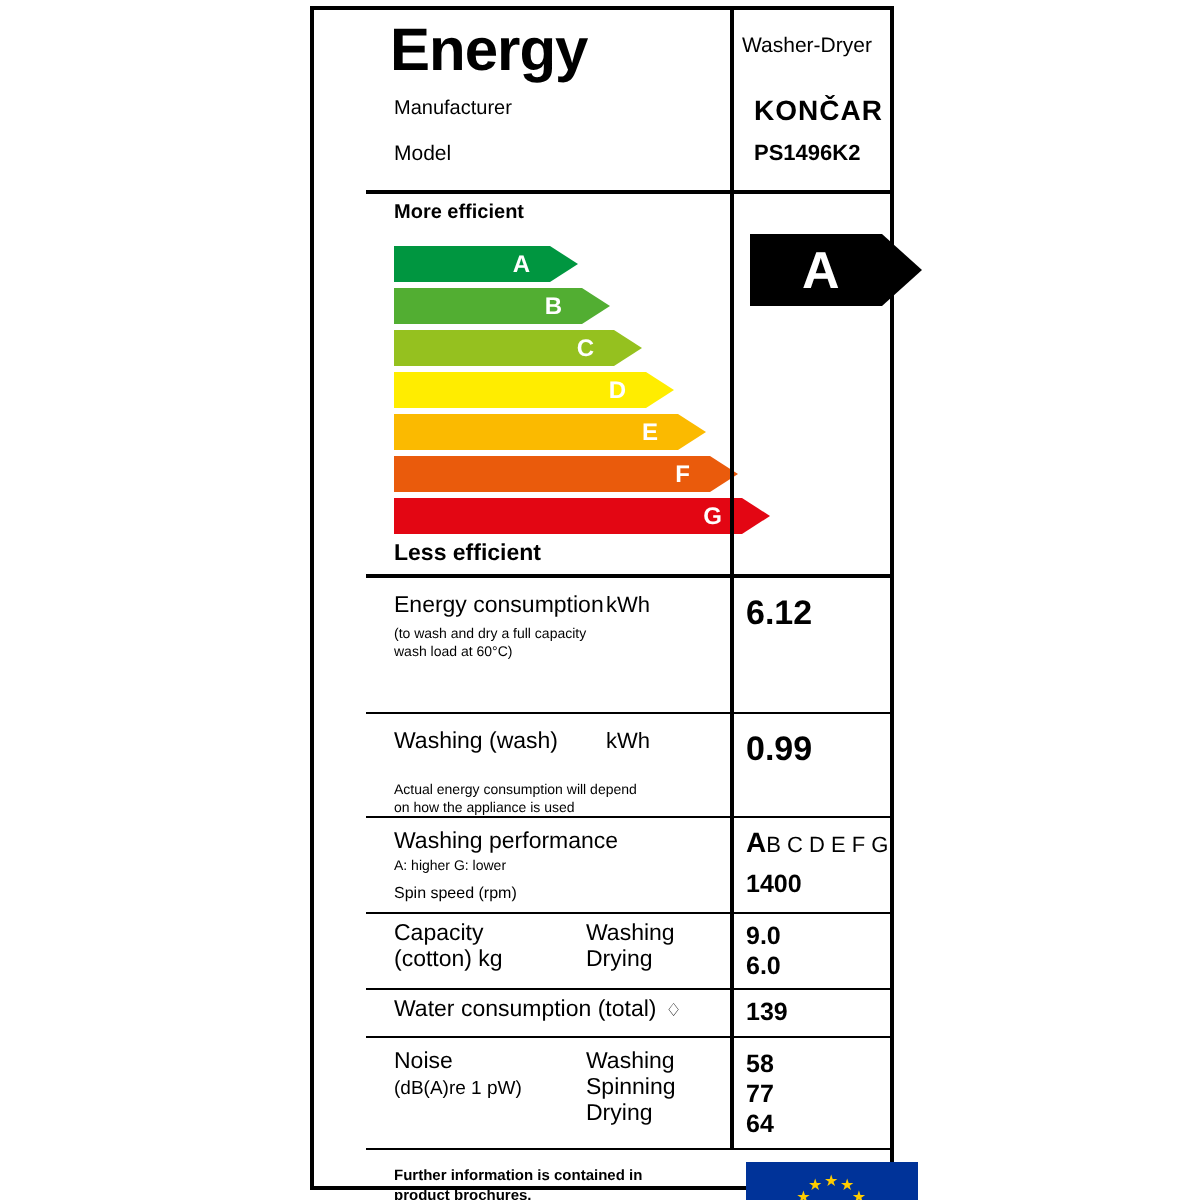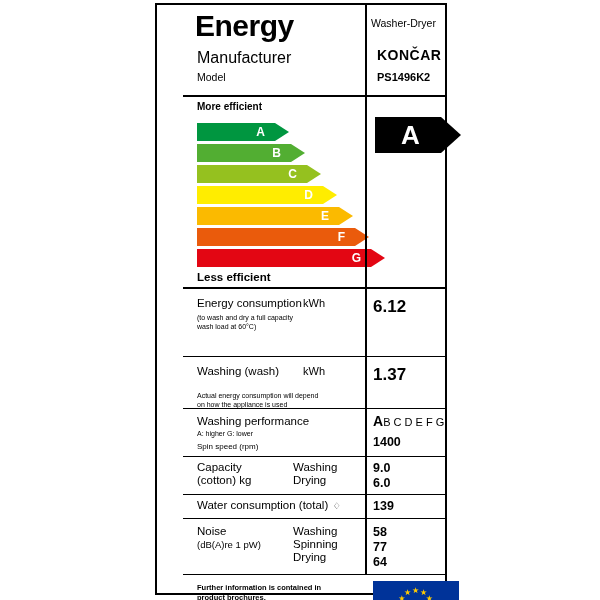--- a/index.html
+++ b/index.html
@@ -42,21 +42,21 @@
   .appliance-type {
     position: absolute;
     left: 188px;
     top: 12px;
     font-size: 10.5px;
   }
   .manufacturer-label {
     position: absolute;
     left: 14px;
     top: 44px;
-    font-size: 16px;
+    font-size: 10px;
   }
   .model-label {
     position: absolute;
     left: 14px;
     top: 66px;
     font-size: 10.5px;
   }
   .brand-box {
     position: absolute;
     left: 182px;
@@ -341,21 +341,21 @@
 
   <div class="row" id="row-washingonly">
     <div class="left">
       <div class="t-main" style="margin-top:8px;">Washing (wash)</div>
       <div class="t-small" style="margin-top:14px; white-space:pre-line;">Actual energy consumption will depend
 on how the appliance is used</div>
     </div>
     <div class="unit" style="left:120px; top:8px;">kWh</div>
     <div class="divider"></div>
     <div class="right">
-      <div class="t-val" style="margin-top:8px;">1.37</div>
+      <div class="t-val" style="margin-top:8px;">0.99</div>
     </div>
   </div>
 
   <div class="row" id="row-performance">
     <div class="left">
       <div class="t-main" style="margin-top:6px;">Washing performance</div>
       <div class="t-small" style="margin-top:2px;">A: higher         G: lower</div>
       <div class="t-small" style="margin-top:4px; font-size:8px;">Spin speed (rpm)</div>
     </div>
     <div class="divider"></div>

